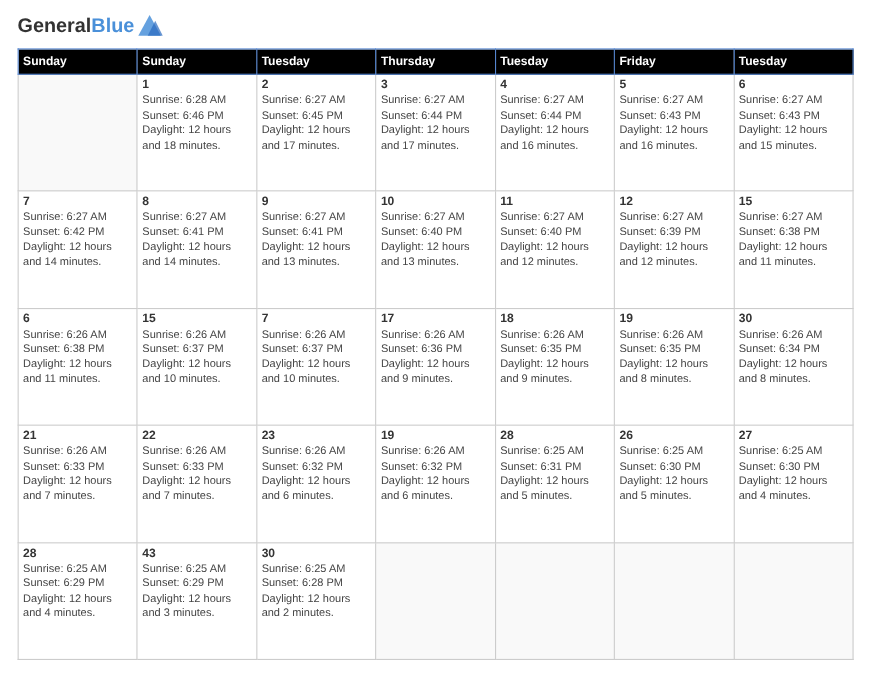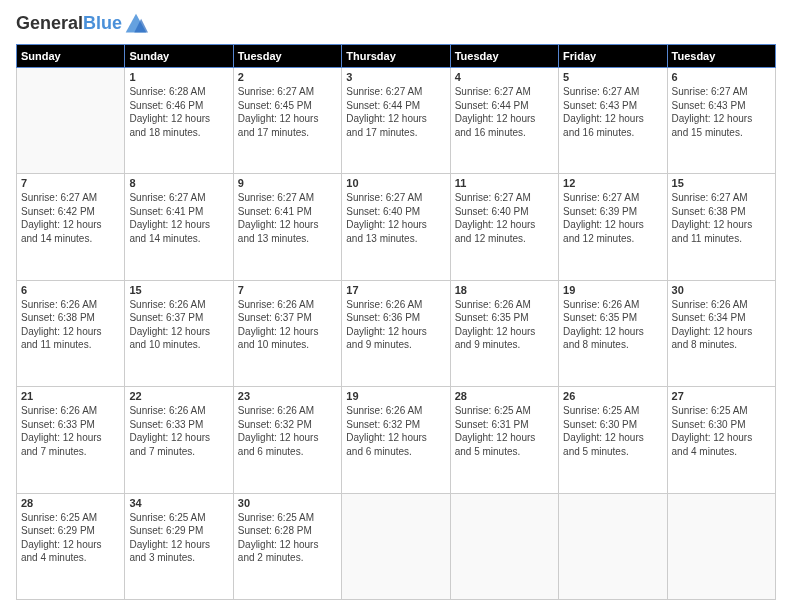--- a/index.html
+++ b/index.html
@@ -329,21 +329,21 @@
         </tr>
         <tr>
           <td>
             <span class="day-num">28</span>
             <div class="day-detail" style="white-space: pre-line;">Sunrise: 6:25 AM
 Sunset: 6:29 PM
 Daylight: 12 hours
 and 4 minutes.</div>
           </td>
           <td>
-            <span class="day-num">34</span>
+            <span class="day-num">43</span>
             <div class="day-detail" style="white-space: pre-line;">Sunrise: 6:25 AM
 Sunset: 6:29 PM
 Daylight: 12 hours
 and 3 minutes.</div>
           </td>
           <td>
             <span class="day-num">30</span>
             <div class="day-detail" style="white-space: pre-line;">Sunrise: 6:25 AM
 Sunset: 6:28 PM
 Daylight: 12 hours

